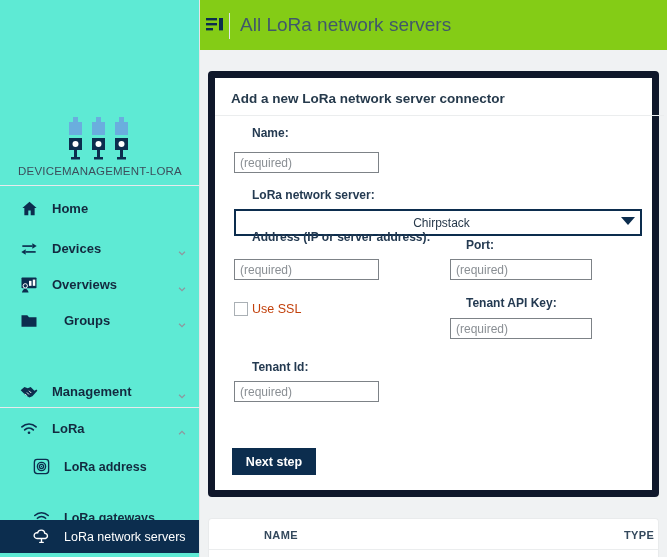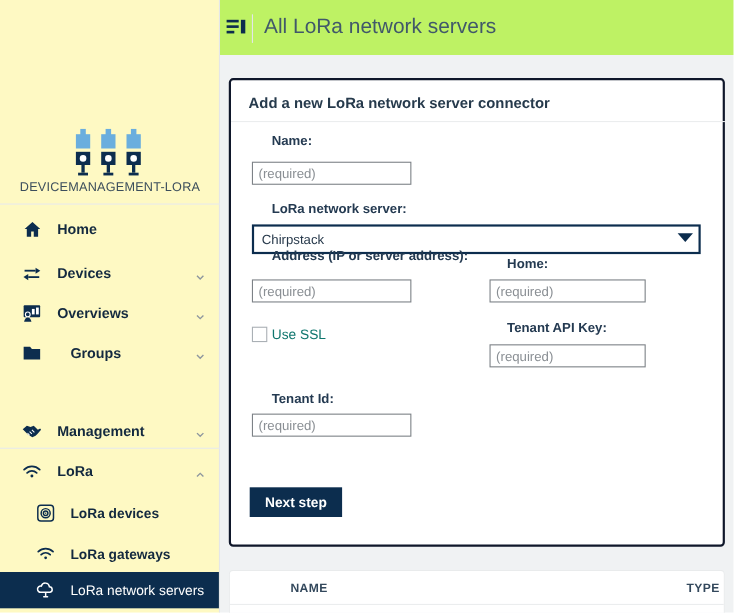--- a/index.html
+++ b/index.html
@@ -1,63 +1,63 @@
 <!DOCTYPE html>
 <html><head>
 <meta charset="utf-8">
 <style>
   * { margin:0; padding:0; box-sizing:border-box; }
   html,body { width:667px; height:557px; }
   body { font-family:"Liberation Sans", sans-serif; background:#ffffff; position:relative; overflow:hidden; }
   .abs { position:absolute; }
 
   
-  .topbar { left:0; top:0; width:667px; height:50px; background:#bef264;padding-left:12px; }
+  .topbar { left:0; top:0; width:667px; height:50px; background:#84cc16;padding-left:12px; }
   .logo { left:12px; top:6px; height:40px; display:flex; align-items:center; }
   .logo-s { font-size:38px; font-weight:800; line-height:38px;
             background:linear-gradient(155deg,#8a57d8 5%,#3fb9d8 48%,#0c2d4e 95%);
             -webkit-background-clip:text; background-clip:text; color:transparent; }
   .logo-word { font-size:27px; font-weight:700; color:#0c2340; letter-spacing:-0.5px; margin-left:6px; }
   .logo-ag { font-size:9px; font-weight:700; color:#0c2340; vertical-align:top; position:relative; top:4px; margin-left:1px; }
   .collapse-btn { left:205px; top:16px; width:20px; height:18px; cursor:pointer; }
   .title-divider { left:229px; top:13px; width:1px; height:26px; background:#e3e6e8; }
   .page-title { left:240px; top:14px; font-size:19px; font-weight:400; color:#41586a; }
 
   
   .content-bg { left:200px; top:50px; width:467px; height:507px; background:#f0f2f3; }
 
   
-  .sidebar { left:0; top:0; width:200px; height:557px; background:#fef9c3; border-right:1px solid #e4e6e8; }
+  .sidebar { left:0; top:0; width:200px; height:557px; background:#5eead4; border-right:1px solid #e4e6e8; }
   .app-icon { left:60px; top:117px; width:80px; height:44px; }
   .app-label { left:0; top:165px; width:200px; text-align:center; font-size:11.5px; color:#3c4e5c; letter-spacing:0.2px; }
   .side-divider { left:0; width:200px; height:1px; background:#e8eaec; }
   .nav-row { left:0; width:199px; height:33px; display:flex; align-items:center; padding-left:19px; cursor:pointer; }
   .nav-row .nicon { width:20px; height:20px; display:flex; align-items:center; justify-content:center; flex:0 0 20px; }
   .nav-row .nlabel { margin-left:13px; font-size:13px; font-weight:600; color:#13293f; }
   .nav-row .chev { position:absolute; right:12px; width:10px; height:10px; }
   .nav-sub { padding-left:31px; }
   .nav-sub .nlabel { font-size:12.5px; }
   .nav-active { background:#0c2d4e; }
   .nav-active .nlabel { color:#ffffff; font-weight:400; }
 
   
-  .card { left:208px; top:71px; width:451px; height:426px; background:#ffffff; border-radius:4px; border:2px solid #0f172a; }
+  .card { left:208px; top:71px; width:451px; height:426px; background:#ffffff; border-radius:4px; border:7px solid #0f172a; }
   .panel2 { left:208px; top:518px; width:451px; height:45px; background:#ffffff; border-radius:4px 4px 0 0; border:1px solid #e9ebec; border-bottom:none; }
   .card-title { left:16px; top:13px; font-size:13.5px; font-weight:700; color:#263a4c; }
   .card-divider { left:0; top:37px; width:449px; height:1px; background:#ebedee; }
   .flabel { font-size:12px; font-weight:700; color:#243a51;padding-left:16px; }
   .tinput { border:1px solid #7d8287; background:#ffffff; font-size:12px; color:#333; padding:0 5px;
             font-family:"Liberation Sans", sans-serif; border-radius:0; }
   .tinput::placeholder { color:#8a8f94; opacity:1; }
   .selbox { border:2px solid #0c2d4e; background:#ffffff; display:flex; align-items:center; cursor:pointer; }
   .selbox .selval { font-size:12px; color:#26384a; padding-left:7px; }
   .selcaret { position:absolute; right:5px; top:6px; width:0; height:0;
               border-left:7px solid transparent; border-right:7px solid transparent; border-top:8px solid #0c2d4e; }
   .checkbox { width:14px; height:14px; border:1px solid #aab0b5; background:#fff; display:inline-block; cursor:pointer; }
-  .cblabel { font-size:12.5px; color:#0f766e; margin-left:4px; }
+  .cblabel { font-size:12.5px; color:#c2410c; margin-left:4px; }
   .btn-primary { background:#0c2d4e; color:#ffffff; font-size:12.5px; font-weight:700; border:none;
                  font-family:"Liberation Sans", sans-serif; cursor:pointer; }
   .thead { font-size:11px; font-weight:700; color:#33485c; letter-spacing:0.4px;padding-left:36px; }
   .thead-divider { left:0; top:30px; width:449px; height:1px; background:#ebedee; }
 </style>
 </head>
 <body>
 
 <div class="abs content-bg"></div>
 
@@ -206,24 +206,24 @@
 
   <div class="abs nav-row nav-sub" style="top:450px;">
     <span class="nicon">
       <svg width="19" height="19" viewBox="0 0 24 24" fill="none" stroke="#0c2d4e" stroke-width="1.7">
         <rect x="3" y="3" width="18" height="18" rx="3.5"></rect>
         <circle cx="12" cy="12" r="5.2"></circle>
           <circle cx="12" cy="12" r="2.6"></circle>
         <circle cx="12" cy="12" r="0.8" fill="#0c2d4e" stroke="none"></circle>
       </svg>
     </span>
-    <span class="nlabel">LoRa devices</span>
-  </div>
-
-  <div class="abs nav-row nav-sub" style="top:487px;">
+    <span class="nlabel">LoRa address</span>
+  </div>
+
+  <div class="abs nav-row nav-sub" style="top:501px;">
     <span class="nicon">
       <svg width="19" height="19" viewBox="0 0 24 24" fill="none" stroke="#0c2d4e" stroke-width="2" stroke-linecap="round">
         <path d="M3.5 9.5c5-4.7 12-4.7 17 0"></path>
           <path d="M6.8 13c3-2.8 7.4-2.8 10.4 0"></path>
         <circle cx="12" cy="16.5" r="1.6" fill="#0c2d4e" stroke="none"></circle>
       </svg>
     </span>
     <span class="nlabel">LoRa gateways</span>
   </div>
 
@@ -240,29 +240,29 @@
 </div>
 
 <div class="abs card">
   <div class="abs card-title">Add a new LoRa network server connector</div>
   <div class="abs card-divider"></div>
 
   <div class="abs flabel" style="left:21px; top:48px;">Name:</div>
   <input class="abs tinput" style="left: 19px; top: 74px; width: 145px; height: 21px;" placeholder="(required)">
 
   <div class="abs flabel" style="left:21px; top:110px;">LoRa network server:</div>
-  <div class="abs selbox" style="left:19px; top:131px; width:408px; height:27px;">
+  <div class="abs selbox" style="left:19px; top:131px; width:408px; height:27px;justify-content:center;">
     <span class="selval">Chirpstack</span>
     <span class="selcaret"></span>
   </div>
 
   <div class="abs flabel" style="left:21px; top:152px;">Address (IP or server address):</div>
   <input class="abs tinput" style="left: 19px; top: 181px; width: 145px; height: 21px;" placeholder="(required)">
 
-  <div class="abs flabel" style="left:235px; top:160px;">Home:</div>
+  <div class="abs flabel" style="left:235px; top:160px;">Port:</div>
   <input class="abs tinput" style="left: 235px; top: 181px; width: 142px; height: 21px;" placeholder="(required)">
 
   <div class="abs" style="left:19px; top:224px; display:flex; align-items:center;">
     <span class="checkbox"></span>
     <span class="cblabel">Use SSL</span>
   </div>
 
   <div class="abs flabel" style="left:235px; top:218px;">Tenant API Key:</div>
   <input class="abs tinput" style="left: 235px; top: 240px; width: 142px; height: 21px;" placeholder="(required)">
 

